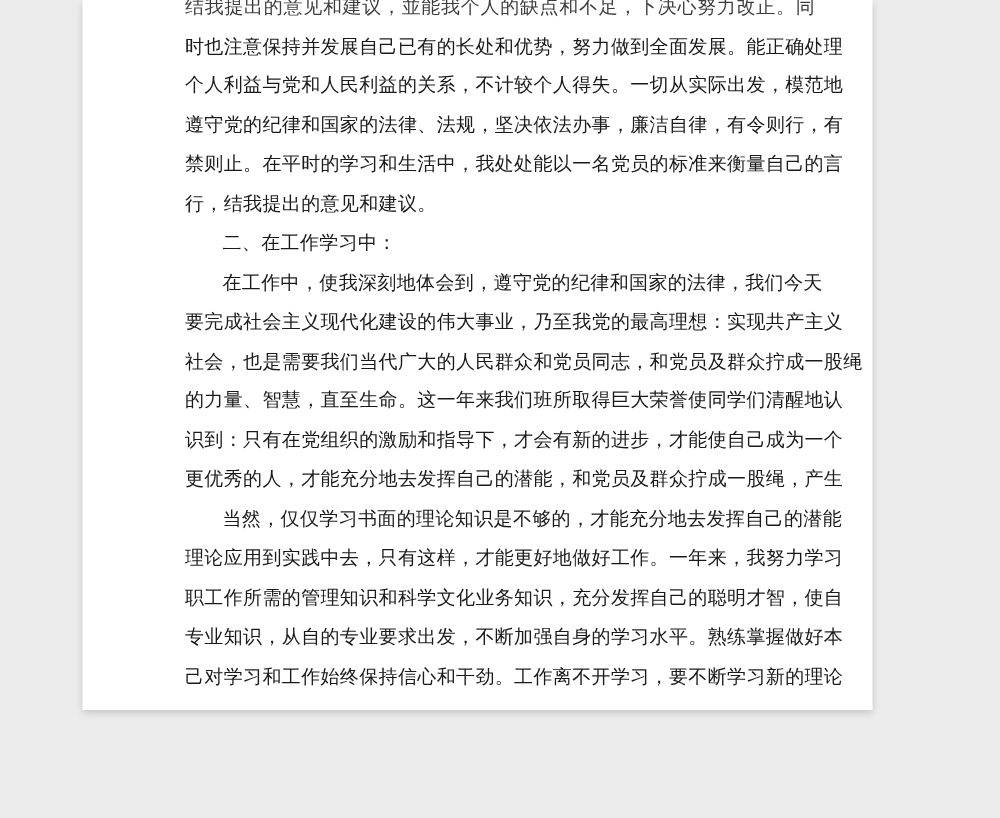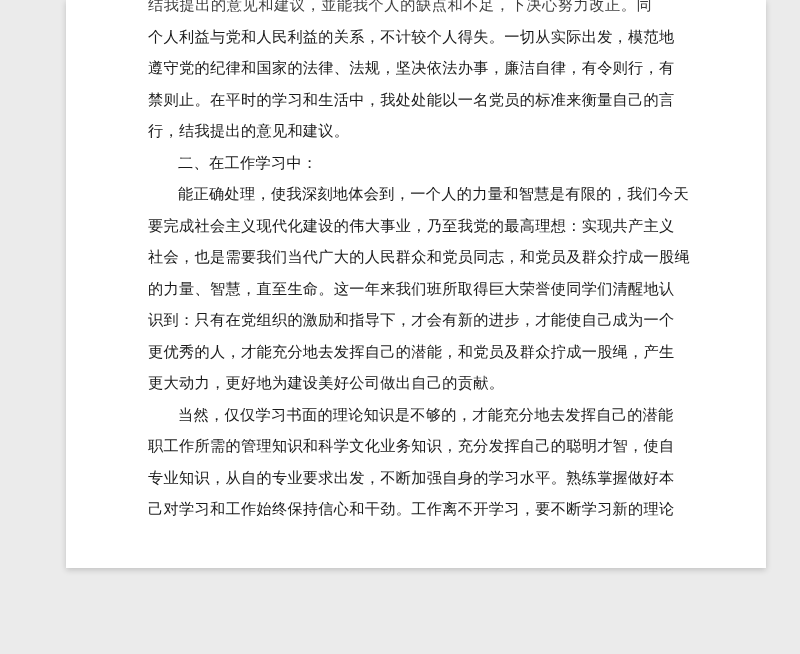--- a/index.html
+++ b/index.html
@@ -3,21 +3,21 @@
 <meta charset="utf-8">
 <style>
   html, body { margin:0; padding:0; }
   body {
     width:800px; height:654px; overflow:hidden;
     background:#ebebeb;
     position:relative;
     font-family: "DejaVu Serif", "Liberation Serif", serif;
   }
   .page {
-    position:absolute; left:66px; top:0; width:700px; height:568px;
+    position:absolute; left:66px; top:0; width:632px; height:568px;
     background:#ffffff;
     box-shadow: 0 2px 6px rgba(0,0,0,0.18);
   }
   .content {
     position:absolute; left:82px; top:-10px; width:504px;
   }
   .line {
     height:31.5px; line-height:31.5px;
     font-size:15.2px; color:#1a1a1a;
     white-space:nowrap; text-align:justify; text-align-last:justify;
@@ -26,30 +26,31 @@
   .line.last { text-align-last:left; }
   .line.indent { padding-left:30px; }
   .line.cut { opacity:0.85; }
 </style>
 </head>
 <body>
 
 <div class="page">
   <div class="content">
     <div class="line cut">结我提出的意见和建议，並能我个人的缺点和不足，下决心努力改正。同</div>
+    <div class="line">时也注意保持并发展自己已有的长处和优势，努力做到全面发展。能正确处理</div>
     <div class="line">个人利益与党和人民利益的关系，不计较个人得失。一切从实际出发，模范地</div>
     <div class="line">遵守党的纪律和国家的法律、法规，坚决依法办事，廉洁自律，有令则行，有</div>
     <div class="line">禁则止。在平时的学习和生活中，我处处能以一名党员的标准来衡量自己的言</div>
     <div class="line last">行，结我提出的意见和建议。</div>
     <div class="line last indent">二、在工作学习中：</div>
-    <div class="line indent">能正确处理，使我深刻地体会到，一个人的力量和智慧是有限的，我们今天</div>
+    <div class="line indent">在工作中，使我深刻地体会到，遵守党的纪律和国家的法律，我们今天</div>
     <div class="line">要完成社会主义现代化建设的伟大事业，乃至我党的最高理想：实现共产主义</div>
     <div class="line">社会，也是需要我们当代广大的人民群众和党员同志，和党员及群众拧成一股绳</div>
     <div class="line">的力量、智慧，直至生命。这一年来我们班所取得巨大荣誉使同学们清醒地认</div>
     <div class="line">识到：只有在党组织的激励和指导下，才会有新的进步，才能使自己成为一个</div>
     <div class="line">更优秀的人，才能充分地去发挥自己的潜能，和党员及群众拧成一股绳，产生</div>
-    <div class="line last">更大动力，更好地为建设美好公司做出自己的贡献。</div>
     <div class="line indent">当然，仅仅学习书面的理论知识是不够的，才能充分地去发挥自己的潜能</div>
+    <div class="line">理论应用到实践中去，只有这样，才能更好地做好工作。一年来，我努力学习</div>
     <div class="line">职工作所需的管理知识和科学文化业务知识，充分发挥自己的聪明才智，使自</div>
     <div class="line">专业知识，从自的专业要求出发，不断加强自身的学习水平。熟练掌握做好本</div>
     <div class="line">己对学习和工作始终保持信心和干劲。工作离不开学习，要不断学习新的理论</div>
   </div>
 </div>
 
 </body></html>

